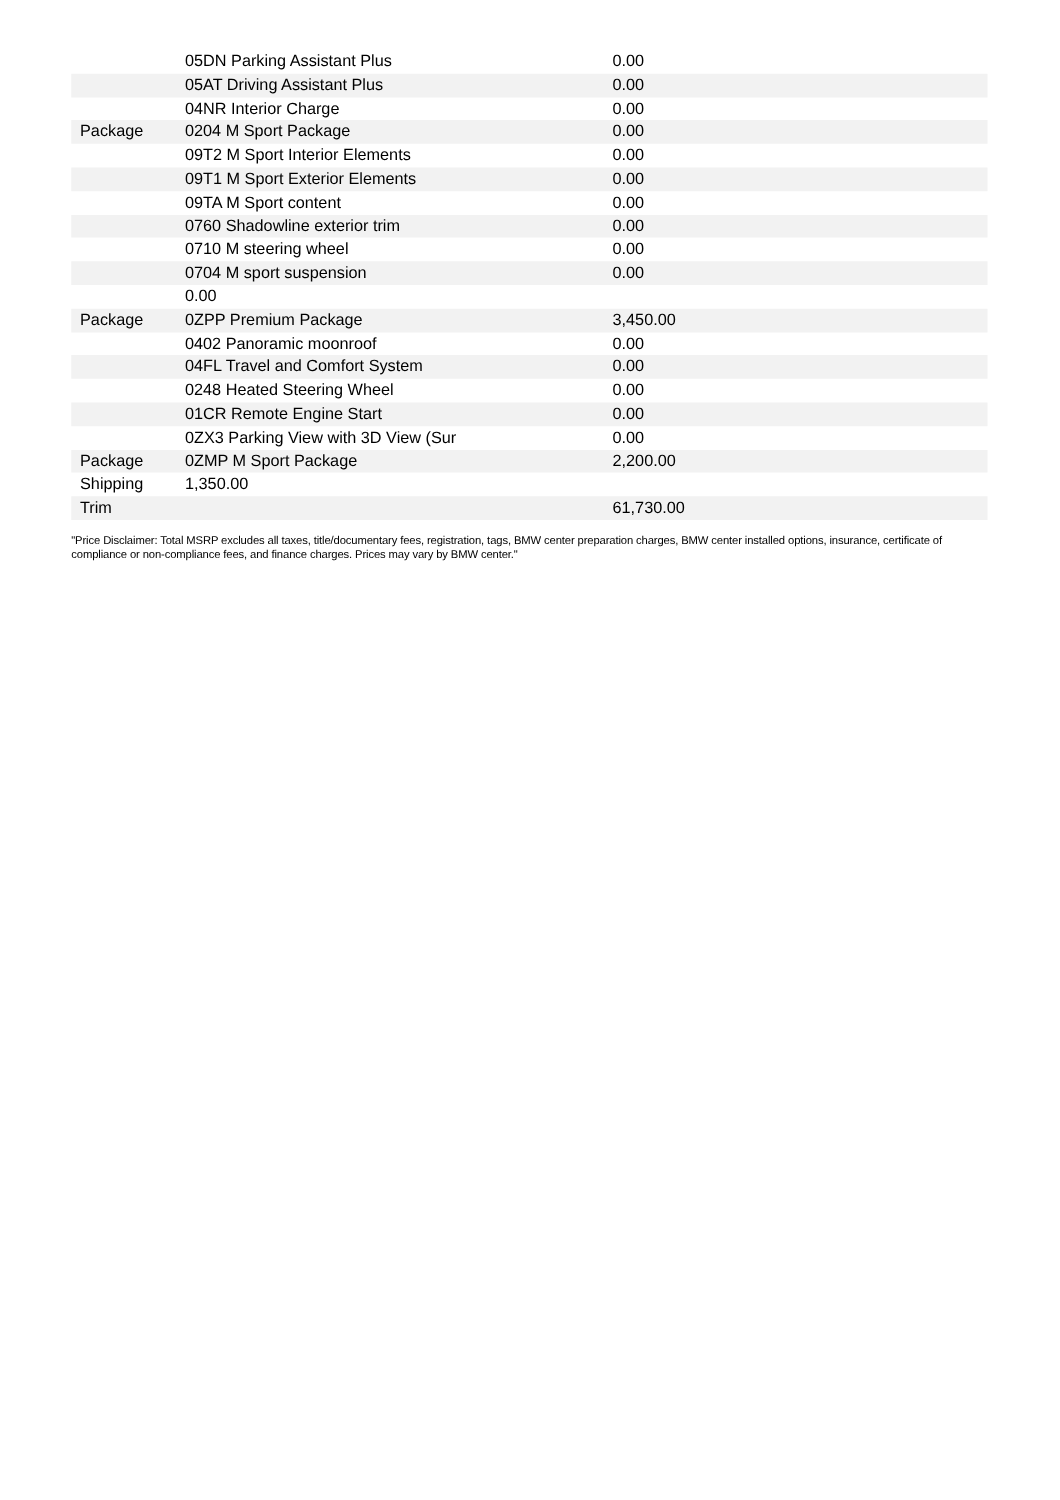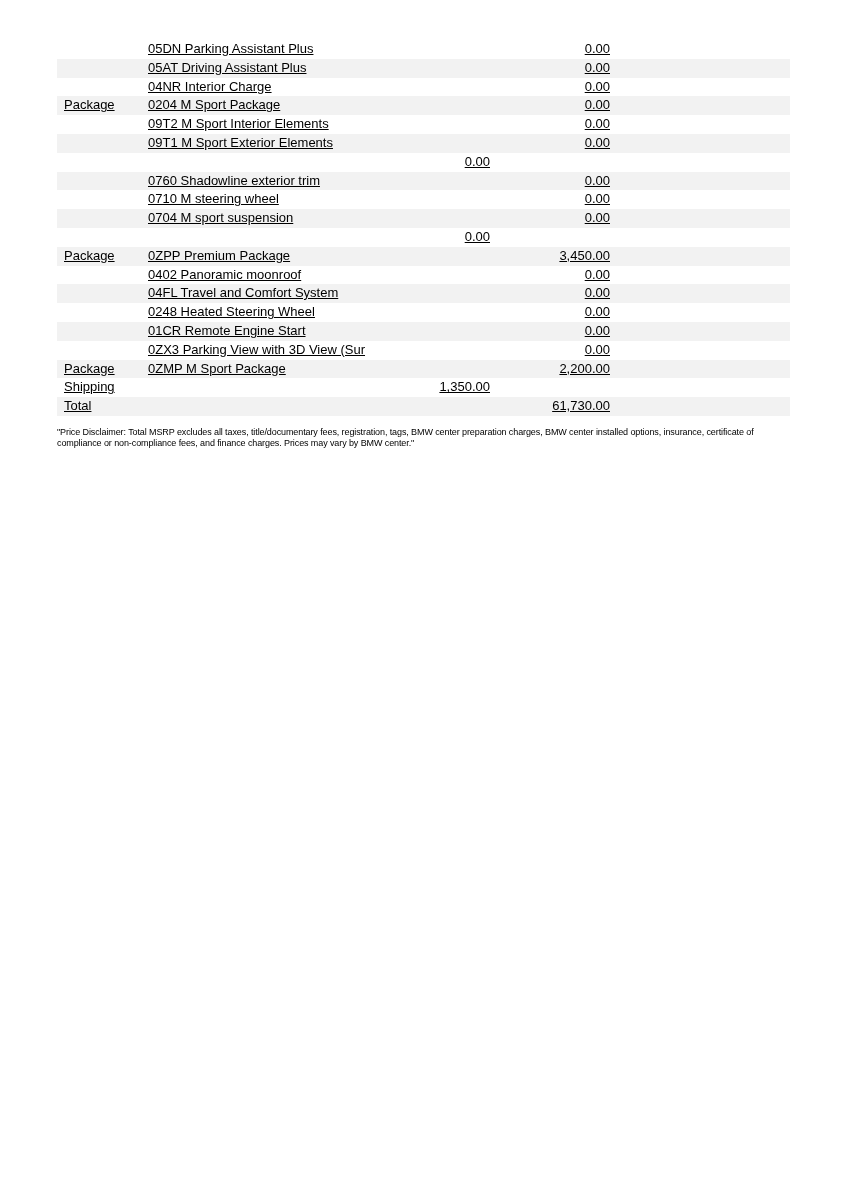--- a/index.html
+++ b/index.html
@@ -28,34 +28,32 @@
     width: 733px;
   }
   .row {
     display: grid;
     grid-template-columns: 91px 342px 120px 180px;
     height: 18.8px;
     line-height: 18.8px;
     font-size: 13px;
     white-space: nowrap;
     overflow: hidden;
-    text-decoration: underline;
   }
   .row:nth-child(even) {
     background: #f2f2f2;
   }
   .cell-category {
     padding-left: 7px;
     overflow: hidden;
   }
   .cell-item {
     overflow: hidden;
   }
   .cell-price {
-    text-align: right;
     overflow: hidden;
   }
   .cell-spacer {
   }
   .disclaimer {
     position: absolute;
     left: 57px;
     top: 427px;
     width: 724px;
     font-size: 9px;
@@ -102,20 +100,21 @@
         <div class="cell-spacer"></div>
       </div>
       <div class="row">
         <div class="cell-category"></div>
         <div class="cell-item">09T1 M Sport Exterior Elements</div>
         <div class="cell-price">0.00</div>
         <div class="cell-spacer"></div>
       </div>
       <div class="row">
         <div class="cell-category"></div>
+        <div class="cell-item">09TA M Sport content</div>
         <div class="cell-price">0.00</div>
         <div class="cell-spacer"></div>
       </div>
       <div class="row">
         <div class="cell-category"></div>
         <div class="cell-item">0760 Shadowline exterior trim</div>
         <div class="cell-price">0.00</div>
         <div class="cell-spacer"></div>
       </div>
       <div class="row">
@@ -176,21 +175,21 @@
         <div class="cell-item">0ZMP M Sport Package</div>
         <div class="cell-price">2,200.00</div>
         <div class="cell-spacer"></div>
       </div>
       <div class="row">
         <div class="cell-category">Shipping</div>
         <div class="cell-price">1,350.00</div>
         <div class="cell-spacer"></div>
       </div>
       <div class="row">
-        <div class="cell-category">Total</div>
+        <div class="cell-category">Trim</div>
         <div class="cell-item"></div>
         <div class="cell-price">61,730.00</div>
         <div class="cell-spacer"></div>
       </div>
     </div>
 
   <div class="disclaimer">"Price Disclaimer: Total MSRP excludes all taxes, title/documentary fees, registration, tags, BMW center preparation charges, BMW center installed options, insurance, certificate of compliance or non-compliance fees, and finance charges. Prices may vary by BMW center."</div>
 
 </div>
 

